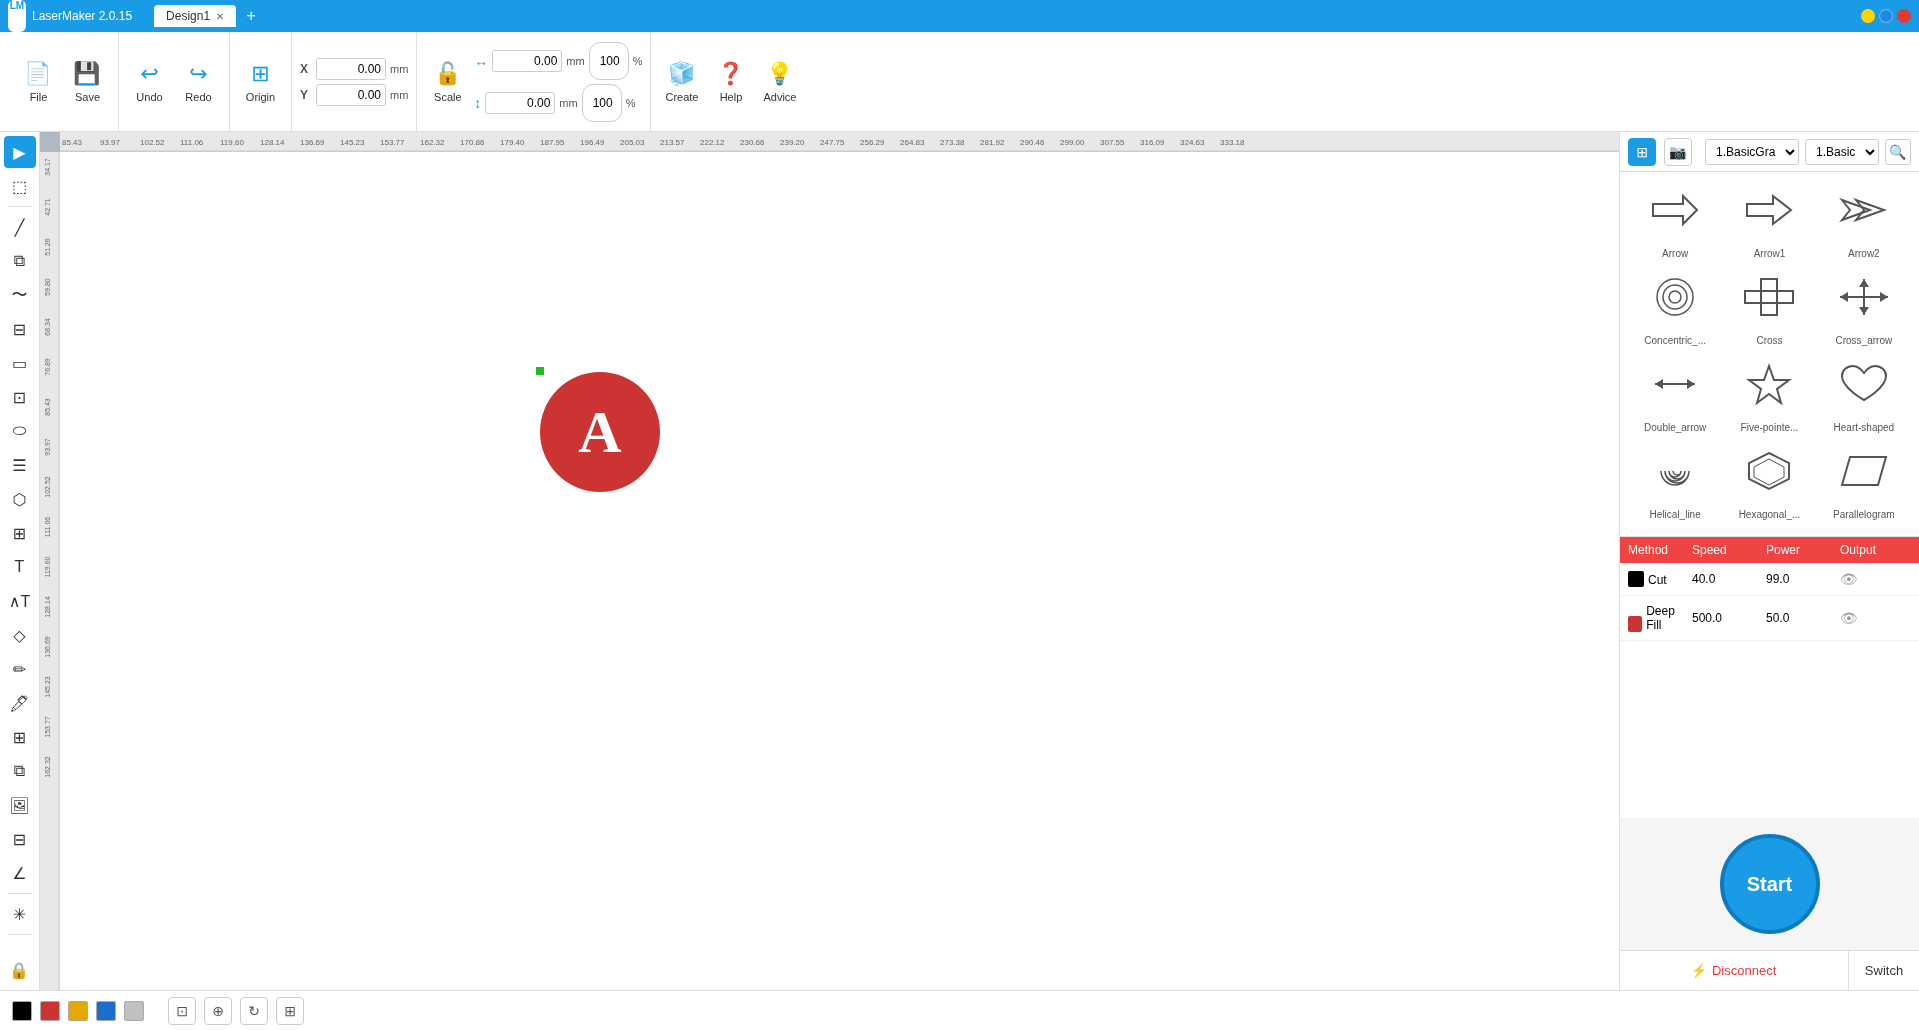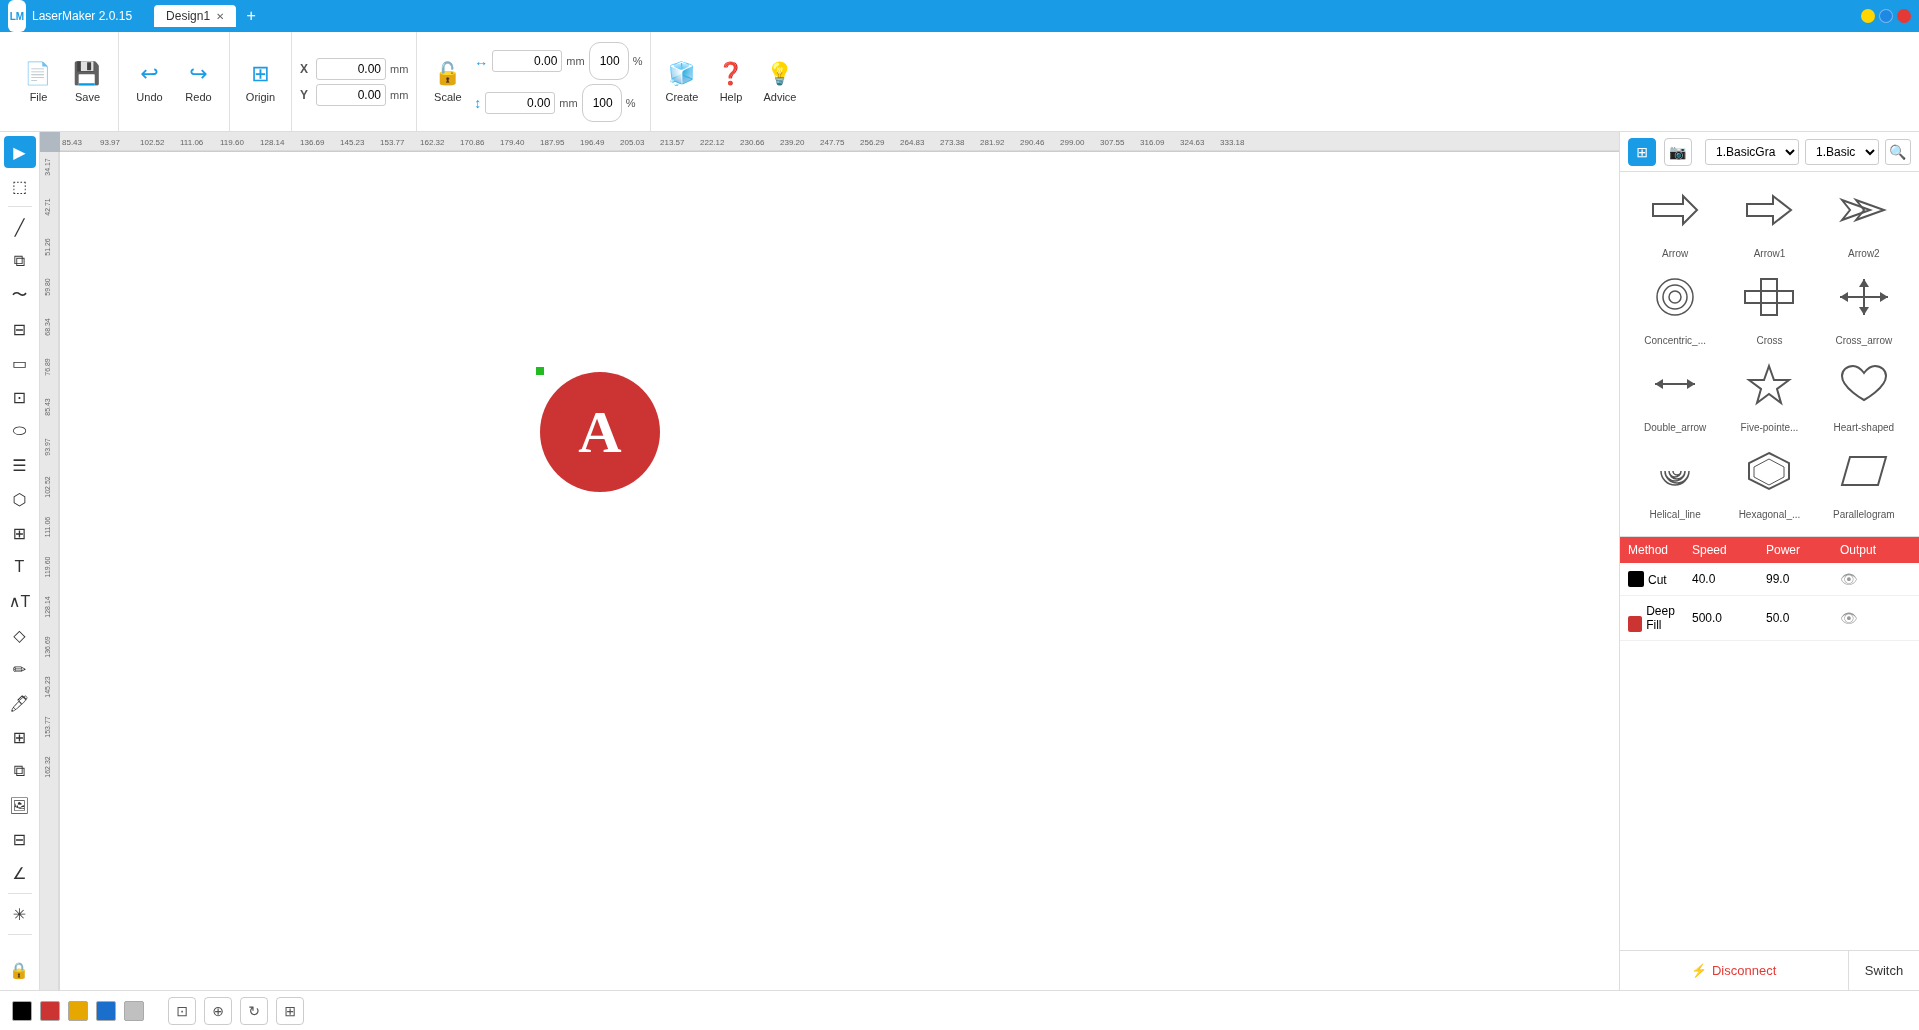--- a/index.html
+++ b/index.html
@@ -8,21 +8,21 @@
     
     #titlebar {
       height: 32px;
       background: #1a9be6;
       display: flex;
       align-items: center;
       padding: 0 8px;
       color: white;
       gap: 6px;
     }
-    #titlebar .app-icon { width: 18px; height: 32px; background: white; border-radius: 6px; display: flex; align-items: center; justify-content: center; }
+    #titlebar .app-icon { width: 18px; height: 32px; background: white; border-radius: 6px; display: flex; align-items: flex-start; justify-content: center; }
     #titlebar .app-icon span { color: #1a9be6; font-weight: bold; font-size: 10px; }
     #titlebar .tab {
       background: white;
       color: #333;
       border-radius: 4px 4px 0 0;
       padding: 4px 12px;
       font-size: 12px;
       display: flex; align-items: center; gap: 6px;
       margin-left: 16px;
     }
@@ -648,20 +648,23 @@
         <div class="layer-name-cell">
           <span class="layer-color" style="background:#cc3333;"></span>
           <span>Deep Fill</span>
         </div>
         <span>500.0</span>
         <span>50.0</span>
         <span class="eye-icon">👁</span>
       </div>
     </div>
 
+    <div id="start-area">
+      <button class="start-btn">Start</button>
+    </div>
 
     <div id="right-footer">
       <button class="disconnect-btn">
         <span style="color:#e53935;">⚡</span>
         <span>Disconnect</span>
       </button>
       <button class="switch-btn">Switch</button>
     </div>
   </div>
 </div>

